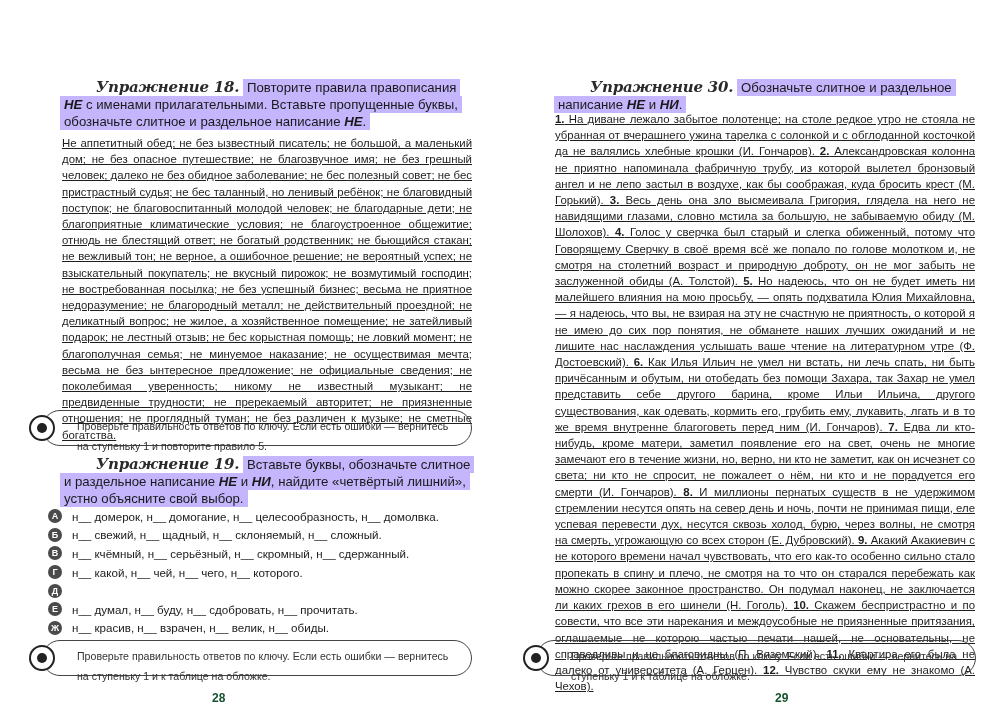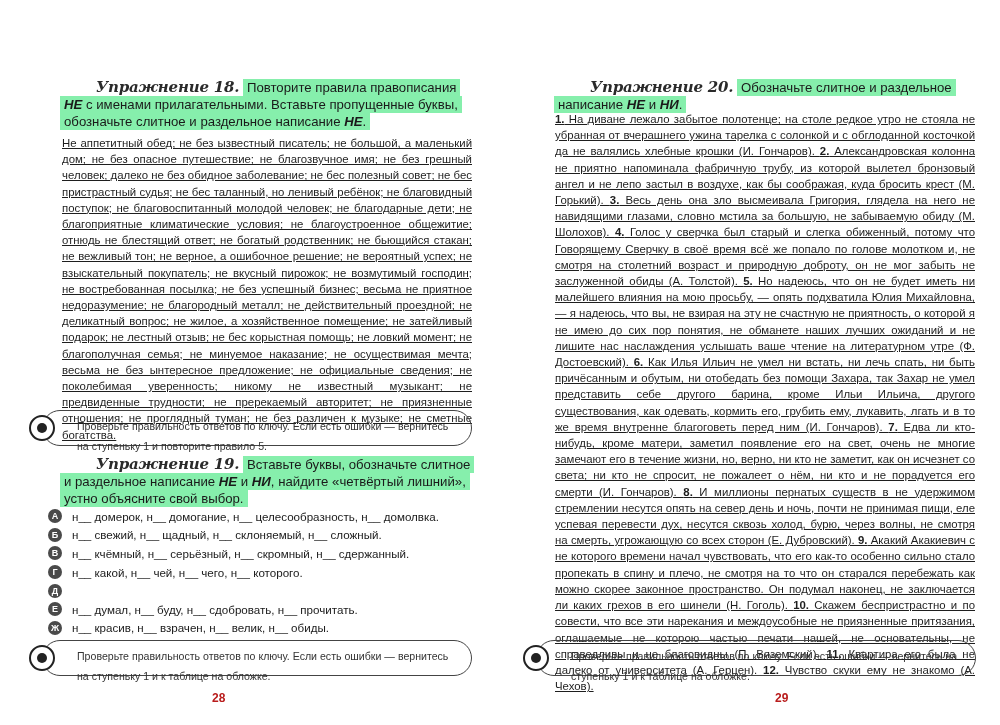--- a/index.html
+++ b/index.html
@@ -13,21 +13,21 @@
   .page.right { left: 500px; width: 500px; }
 
   .ex-head {
     position: absolute; font-size: 13.2px; line-height: 17px;
   }
   .ex-label {
     font-family: "DejaVu Serif", serif; font-weight: bold; font-style: italic;
     font-size: 15px; color: #2a2a2a; letter-spacing: -0.2px; margin-left: 36px;
   }
   .ex-task {
-    background: #86efac; padding: 1px 4px; box-decoration-break: clone;
+    background: #c4b5fd; padding: 1px 4px; box-decoration-break: clone;
     -webkit-box-decoration-break: clone;
   }
   .ex-task b { font-style: italic; }
 
   .body-text {
     position: absolute; font-size: 11.4px; line-height: 16.2px;
     text-align: justify; color: #1e1e1e; text-decoration: underline;
   }
   .body-text b { font-weight: bold; }
 
@@ -49,21 +49,21 @@
 
   .options { position: absolute; left: 48px; top: 507px; width: 430px; }
   .opt { display: flex; align-items: center; height: 18.6px; font-size: 11.6px; }
   .opt-badge {
     width: 14px; height: 14px; border-radius: 50%; background: #4a4a4a;
     color: #fff; font-size: 9px; font-weight: bold; display: flex;
     align-items: center; justify-content: center; margin-right: 10px; flex: none;
   }
 
   .page-num {
-    position: absolute; top: 691px; font-size: 12px; font-weight: bold; color: #b91c1c;
+    position: absolute; top: 691px; font-size: 12px; font-weight: bold; color: #14532d;
   }
 </style>
 </head>
 <body>
 
 <div class="page left">
 
   <div class="ex-head" style="left:60px; top:79px; width:412px;">
     <span class="ex-label">Упражнение 18.</span>
     <span class="ex-task"><span>Повторите правила правописания </span><b>НЕ</b><span> с именами прилагательными. Вставьте пропущенные буквы, обозначьте слитное и раздельное написание </span><b>НЕ</b><span>.</span></span>
@@ -115,21 +115,21 @@
     <span class="note-icon"></span>
     <span>Проверьте правильность ответов по ключу. Если есть ошибки — вернитесь на ступеньку 1 и к таблице на обложке.</span>
   </div>
 
   <div class="page-num" style="left:212px;">28</div>
 </div>
 
 <div class="page right">
 
   <div class="ex-head" style="left:54px; top:79px; width:420px;">
-    <span class="ex-label">Упражнение 20.</span>
+    <span class="ex-label">Упражнение 30.</span>
     <span class="ex-task"><span>Обозначьте слитное и раздельное написание </span><b>НЕ</b><span> и </span><b>НИ</b><span>.</span></span>
   </div>
 
   <div class="body-text" id="ex20-text" style="left:55px; top:111px; width:420px;"><b>1.</b><span> На диване лежало забытое полотенце; на столе редкое утро не стояла не убранная от вчерашнего ужина тарелка с солонкой и с обглоданной косточкой да не валялись хлебные крошки (И. Гончаров). </span><b>2.</b><span> Александровская колонна не приятно напоминала фабричную трубу, из которой вылетел бронзовый ангел и не лепо застыл в воздухе, как бы соображая, куда бросить крест (М. Горький). </span><b>3.</b><span> Весь день она зло высмеивала Григория, глядела на него не навидящими глазами, словно мстила за большую, не забываемую обиду (М. Шолохов). </span><b>4.</b><span> Голос у сверчка был старый и слегка обиженный, потому что Говорящему Сверчку в своё время всё же попало по голове молотком и, не смотря на столетний возраст и природную доброту, он не мог забыть не заслуженной обиды (А. Толстой). </span><b>5.</b><span> Но надеюсь, что он не будет иметь ни малейшего влияния на мою просьбу, — опять подхватила Юлия Михайловна, — я надеюсь, что вы, не взирая на эту не счастную не приятность, о которой я не имею до сих пор понятия, не обманете наших лучших ожиданий и не лишите нас наслаждения услышать ваше чтение на литературном утре (Ф. Достоевский). </span><b>6.</b><span> Как Илья Ильич не умел ни встать, ни лечь спать, ни быть причёсанным и обутым, ни отобедать без помощи Захара, так Захар не умел представить себе другого барина, кроме Ильи Ильича, другого существования, как одевать, кормить его, грубить ему, лукавить, лгать и в то же время внутренне благоговеть перед ним (И. Гончаров). </span><b>7.</b><span> Едва ли кто-нибудь, кроме матери, заметил появление его на свет, очень не многие замечают его в течение жизни, но, верно, ни кто не заметит, как он исчезнет со света; ни кто не спросит, не пожалеет о нём, ни кто и не порадуется его смерти (И. Гончаров). </span><b>8.</b><span> И миллионы пернатых существ в не удержимом стремлении несутся опять на север день и ночь, почти не принимая пищи, еле успевая перевести дух, несутся сквозь холод, бурю, через волны, не смотря на смерть, угрожающую со всех сторон (Е. Дубровский). </span><b>9.</b><span> Акакий Акакиевич с не которого времени начал чувствовать, что его как-то особенно сильно стало пропекать в спину и плечо, не смотря на то что он старался перебежать как можно скорее законное пространство. Он подумал наконец, не заключается ли каких грехов в его шинели (Н. Гоголь). </span><b>10.</b><span> Скажем беспристрастно и по совести, что все эти нарекания и междоусобные не приязненные притязания, оглашаемые не которою частью печати нашей, не основательны, не справедливы и не благовидны (П. Вяземский). </span><b>11.</b><span> Квартира его была не далеко от университета (А. Герцен). </span><b>12.</b><span> Чувство скуки ему не знакомо (А. Чехов).</span></div>
 
   <div class="note" style="left:36px; top:640px; width:440px; height:36px;">
     <span class="note-icon"></span>
     <span>Проверьте правильность ответов по ключу. Если есть ошибки — вернитесь на ступеньку 1 и к таблице на обложке.</span>
   </div>
 

